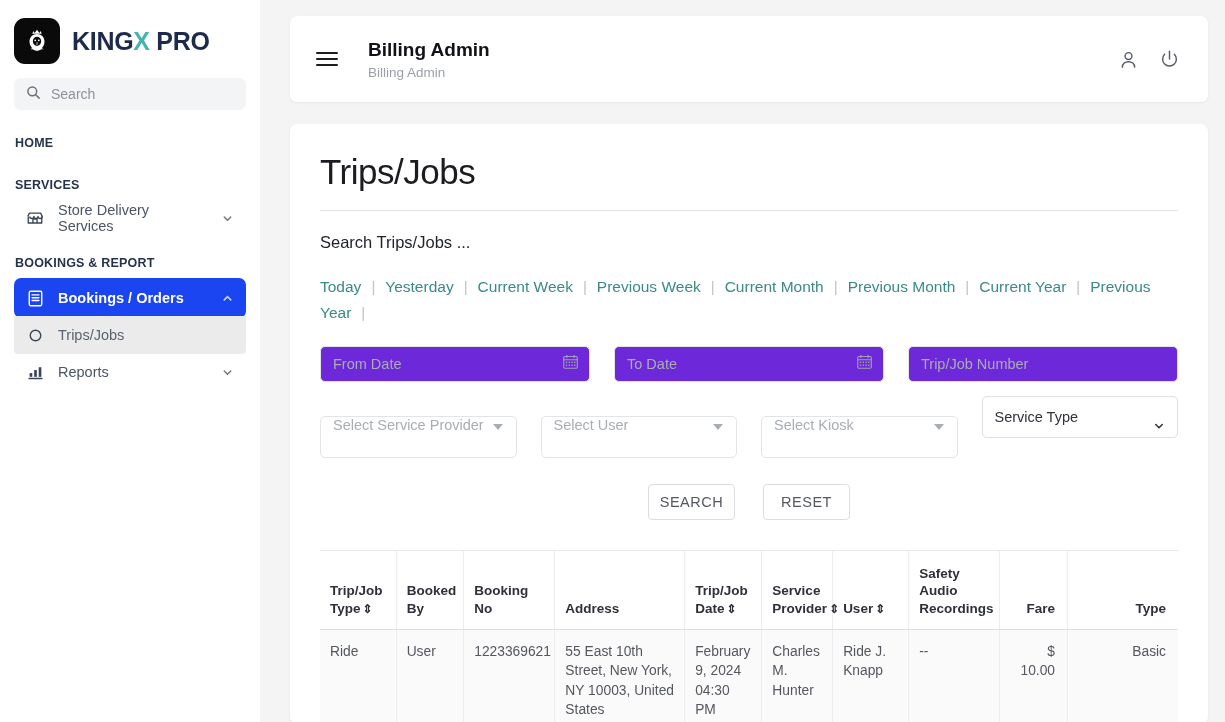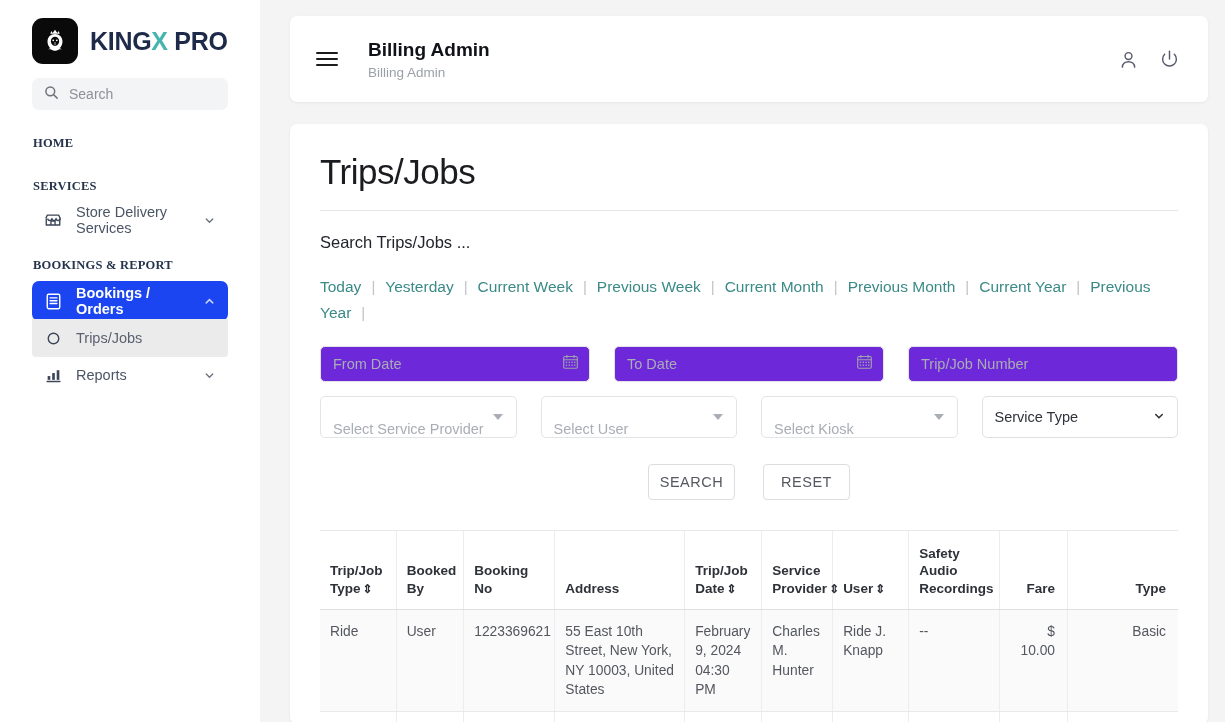--- a/index.html
+++ b/index.html
@@ -8,21 +8,21 @@
     font-family: "Liberation Sans", sans-serif;
     background: #f4f4f5;
     overflow: hidden;
   }
   .app { display: flex; width: 1225px; height: 722px; }
 
   
   .sidebar {
     width: 260px; min-width: 260px; height: 722px;
     background: #ffffff;
-    padding: 0 32px;
+    padding: 0 14px;
     position: relative;
     z-index: 5;
   }
   .brand { display: flex; align-items: center; gap: 12px; padding: 18px 0 14px 0; }
   .brand-mark {
     width: 46px; height: 46px; border-radius: 11px;
     background: #0a0a0a; display: flex; align-items: center; justify-content: center;
     flex: 0 0 46px;
   }
   .brand-text { font-size: 25px; font-weight: 700; letter-spacing: -0.3px; line-height: 1; }
@@ -31,21 +31,21 @@
 
   .search-box {
     display: flex; align-items: center; gap: 10px;
     background: #f3f4f6; border-radius: 7px;
     height: 32px; padding: 0 12px; margin-bottom: 6px;
   }
   .search-box .ph { color: #8e9199; font-size: 14px; }
 
   .sec-label {
     font-size: 12.5px; font-weight: 700; color: #26334d;
-    letter-spacing: 0.2px; padding: 20px 0 8px 1px; font-family: Liberation Serif, serif;
+    letter-spacing: 0.2px; padding: 20px 0 8px 1px;
   }
   .nav-item {
     display: flex; align-items: center; gap: 14px;
     height: 36px; padding: 0 12px; border-radius: 7px;
     color: #4b5566; font-size: 14.5px; cursor: pointer;
     position: relative;
   }
   .nav-item .ico { width: 18px; height: 18px; display:flex; align-items:center; justify-content:center; flex:0 0 18px; }
   .nav-item .lbl { flex: 1; }
   .nav-item .chev { width: 13px; height: 13px; opacity: .75; }
@@ -110,21 +110,21 @@
   }
   .sel.tall { height: 42px; }
   .sel-chev {
     position: absolute; right: 13px; top: 50%; transform: translateY(-50%);
     pointer-events: none; color: #2f3238; font-size: 11px;
   }
   .sel2 {
     height: 42px; width: 100%;
     border: 1px solid #e3e4e6; border-radius: 5px; background: #fff;
     padding: 0 30px 0 12px; font-size: 14.5px; color: #a9adb4;
-    display: flex; align-items: flex-end; cursor: pointer;
+    display: flex; align-items: flex-start; cursor: pointer; margin-top: 20px;
   }
   .sel2-caret {
     position: absolute; right: 14px; top: 50%; transform: translateY(-50%);
     width: 0; height: 0; border-left: 5px solid transparent;
     border-right: 5px solid transparent; border-top: 6px solid #a9adb4;
     pointer-events: none;
   }
 
   .actions { display: flex; justify-content: center; gap: 28px; margin-top: 26px; }
   .btn {

